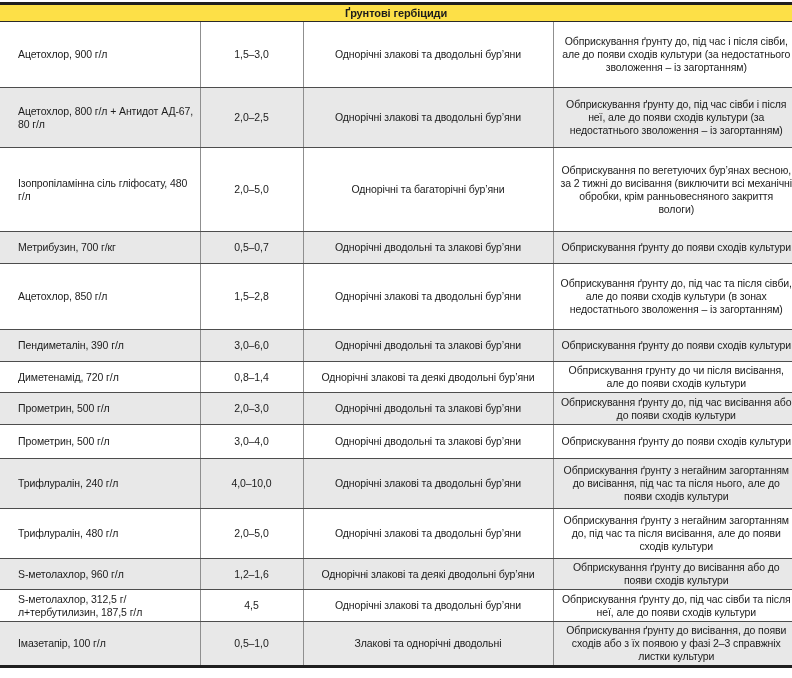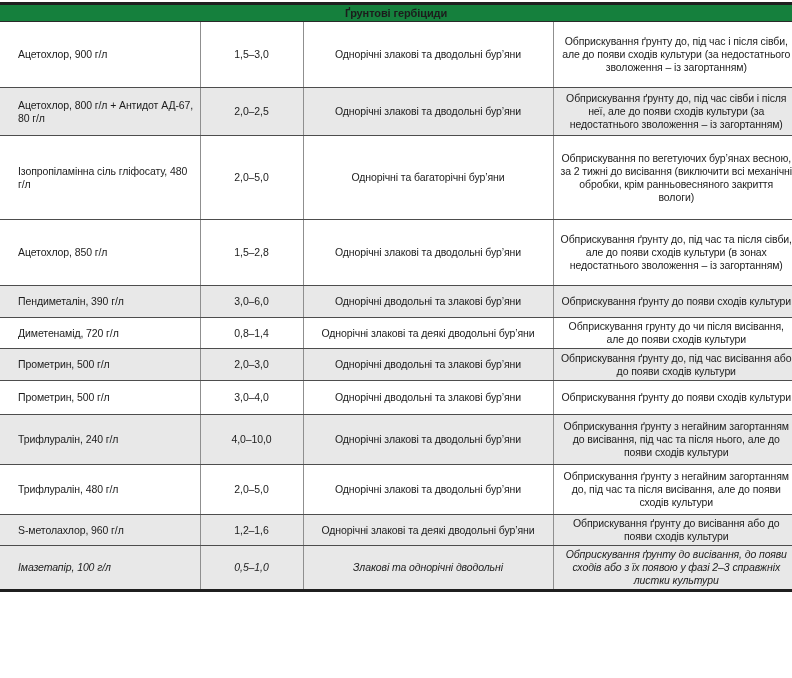--- a/index.html
+++ b/index.html
@@ -34,21 +34,21 @@
 
   td {
     vertical-align: middle;
     border-bottom: 1px solid #4d4d4d;
     padding: 2px 5px;
     overflow: hidden;
   }
   td + td { border-left: 1px solid #8f8f8f; }
 
   tr.table-title-row td {
-    background: #15803d;
+    background: #fde047;
     border-bottom: 1px solid #2a2a2a;
     text-align: center;
     font-weight: bold;
     font-size: 11px;
     padding: 1px 4px;
   }
   tr.data-row td.cell-name {
     text-align: left;
     padding-left: 18px;
     padding-right: 4px;
@@ -56,21 +56,21 @@
   tr.data-row td.cell-dose,
   tr.data-row td.cell-weeds,
   tr.data-row td.cell-app {
     text-align: center;
   }
   tr.data-row td.cell-app {
     padding-left: 7px;
     padding-right: 0;
   }
   tr.alt td { background: #e8e8e8; }
-  tr.data-row:last-child td { border-bottom: none; font-style: italic; }
+  tr.data-row:last-child td { border-bottom: none; }
 </style>
 </head>
 <body>
 
 <div class="sheet">
   <table class="herbicide-table">
     <colgroup>
       <col class="c-name">
         <col class="c-dose">
         <col class="c-weeds">
@@ -81,34 +81,40 @@
         <td colspan="4">Ґрунтові гербіциди</td>
       </tr>
 
       <tr class="data-row" style="height:66px">
         <td class="cell-name">Ацетохлор, 900 г/л</td>
         <td class="cell-dose">1,5–3,0</td>
         <td class="cell-weeds">Однорічні злакові та дводольні бур’яни</td>
         <td class="cell-app">Обприскування ґрунту до, під час і після сівби, але до появи сходів культури (за недостатнього зволоження – із загортанням)</td>
       </tr>
 
-      <tr class="data-row alt" style="height:48px">
+      <tr class="data-row alt" style="height:60px">
         <td class="cell-name">Ацетохлор, 800 г/л + Антидот АД-67, 80 г/л</td>
         <td class="cell-dose">2,0–2,5</td>
         <td class="cell-weeds">Однорічні злакові та дводольні бур’яни</td>
         <td class="cell-app">Обприскування ґрунту до, під час сівби і після неї, але до появи сходів культури (за недостатнього зволоження – із загортанням)</td>
       </tr>
 
       <tr class="data-row" style="height:84px">
         <td class="cell-name">Ізопропіламінна сіль гліфосату, 480 г/л</td>
         <td class="cell-dose">2,0–5,0</td>
         <td class="cell-weeds">Однорічні та багаторічні бур’яни</td>
         <td class="cell-app">Обприскування по вегетуючих бур’янах весною, за 2 тижні до висівання (виключити всі механічні обробки, крім ранньовесняного закриття вологи)</td>
       </tr>
 
+      <tr class="data-row alt" style="height:32px">
+        <td class="cell-name">Метрибузин, 700 г/кг</td>
+        <td class="cell-dose">0,5–0,7</td>
+        <td class="cell-weeds">Однорічні дводольні та злакові бур’яни</td>
+        <td class="cell-app">Обприскування ґрунту до появи сходів культури</td>
+      </tr>
 
       <tr class="data-row" style="height:66px">
         <td class="cell-name">Ацетохлор, 850 г/л</td>
         <td class="cell-dose">1,5–2,8</td>
         <td class="cell-weeds">Однорічні злакові та дводольні бур’яни</td>
         <td class="cell-app">Обприскування ґрунту до, під час та після сівби, але до появи сходів культури (в зонах недостатнього зволоження – із загортанням)</td>
       </tr>
 
       <tr class="data-row alt" style="height:32px">
         <td class="cell-name">Пендиметалін, 390 г/л</td>
@@ -152,20 +158,26 @@
         <td class="cell-app">Обприскування ґрунту з негайним загортанням до, під час та після висівання, але до появи сходів культури</td>
       </tr>
 
       <tr class="data-row alt" style="height:24px">
         <td class="cell-name">S-метолахлор, 960 г/л</td>
         <td class="cell-dose">1,2–1,6</td>
         <td class="cell-weeds">Однорічні злакові та деякі дводольні бур’яни</td>
         <td class="cell-app">Обприскування ґрунту до висівання або до появи сходів культури</td>
       </tr>
 
+      <tr class="data-row" style="height:32px">
+        <td class="cell-name">S-метолахлор, 312,5 г/л+тербутилизин, 187,5 г/л</td>
+        <td class="cell-dose">4,5</td>
+        <td class="cell-weeds">Однорічні злакові та дводольні бур’яни</td>
+        <td class="cell-app">Обприскування ґрунту до, під час сівби та після неї, але до появи сходів культури</td>
+      </tr>
 
       <tr class="data-row alt" style="height:42px">
         <td class="cell-name">Імазетапір, 100 г/л</td>
         <td class="cell-dose">0,5–1,0</td>
         <td class="cell-weeds">Злакові та однорічні дводольні</td>
         <td class="cell-app">Обприскування ґрунту до висівання, до появи сходів або з їх появою у фазі 2–3 справжніх листки культури</td>
       </tr>
     </tbody>
   </table>
 </div>

